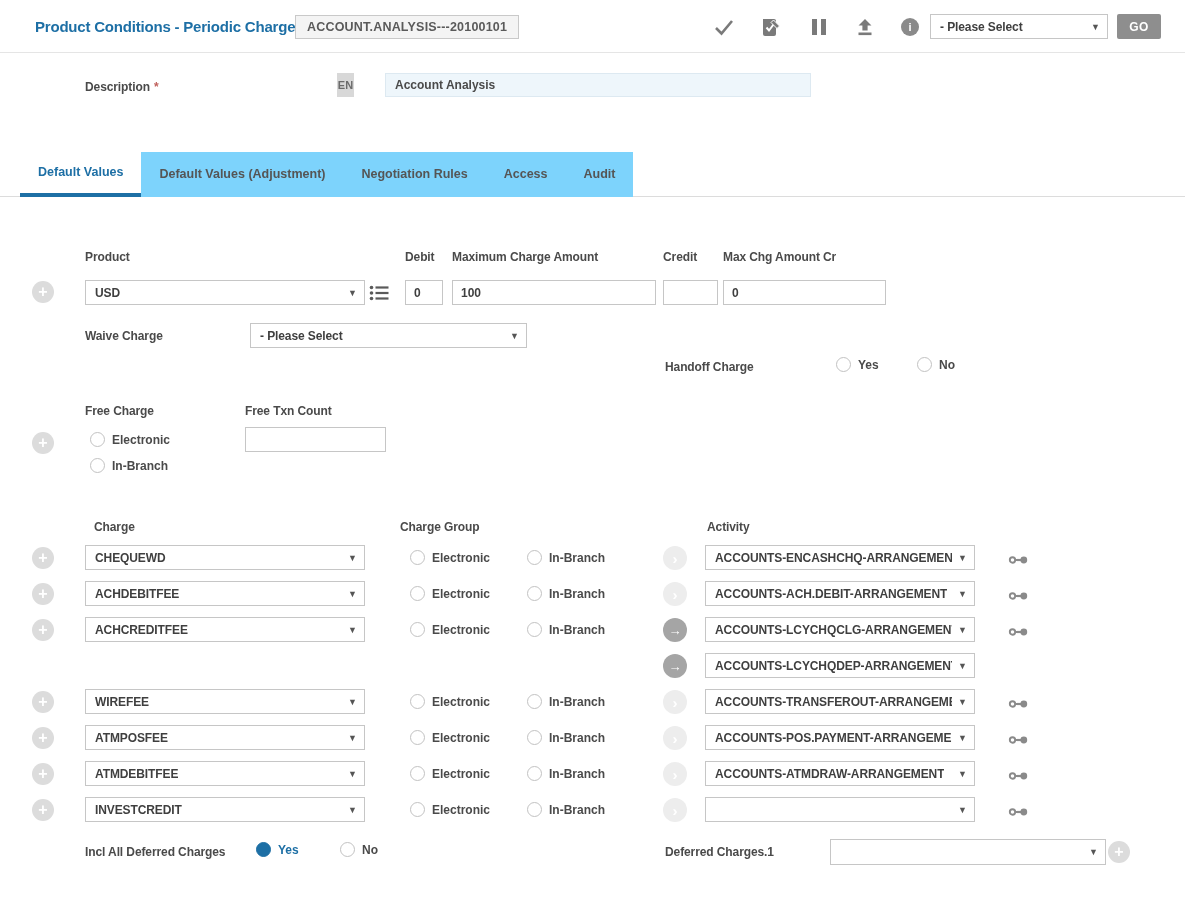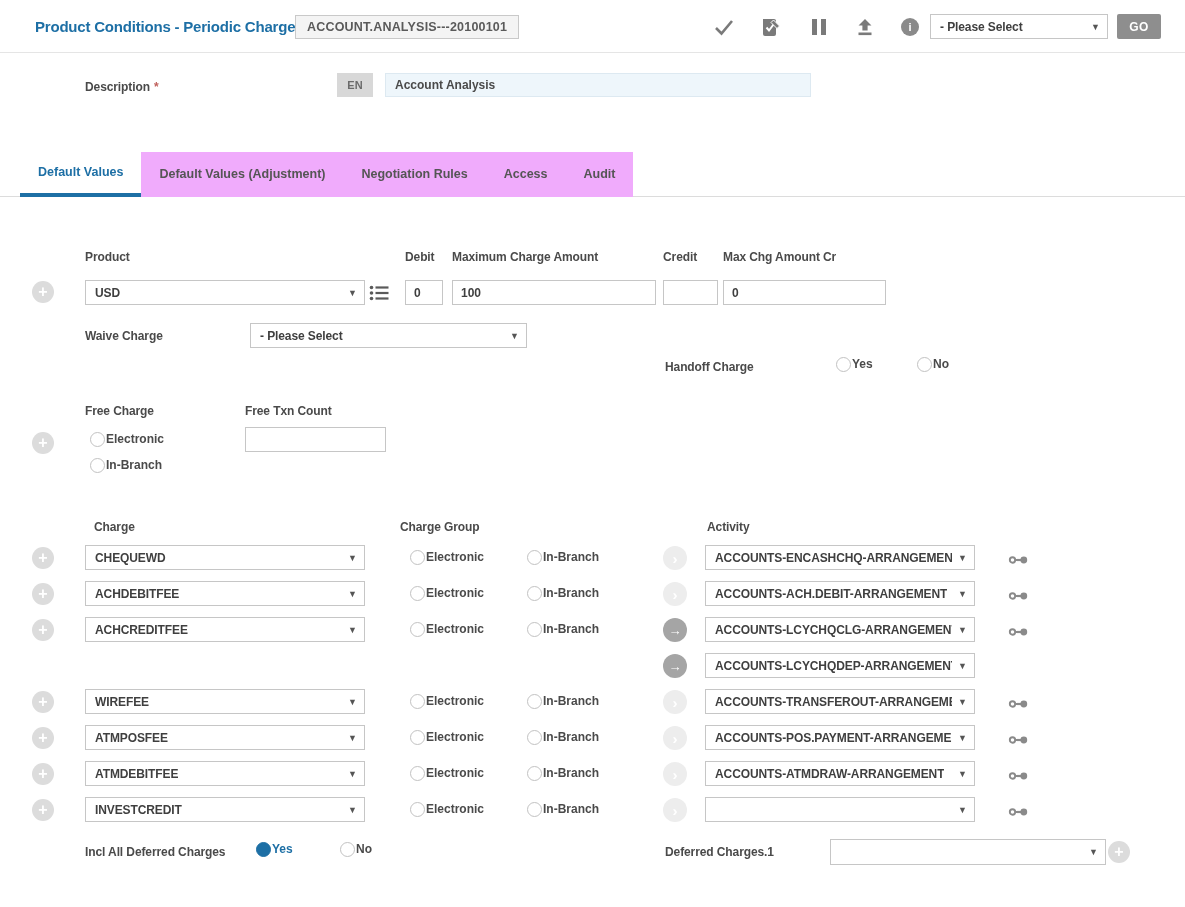--- a/index.html
+++ b/index.html
@@ -21,36 +21,36 @@
   
   .select { position:absolute; border:1px solid #c6c6c6; background:#fff; height:25px;
     display:flex; align-items:center; padding:0 22px 0 9px; cursor:pointer; }
   .sel-text { font-size:12px; font-weight:700; color:#3f3f3f; white-space:nowrap; overflow:hidden; letter-spacing:-0.1px; }
   .caret { position:absolute; right:7px; top:50%; transform:translateY(-50%); font-size:9px; color:#555; }
   .go-btn { position:absolute; left:1117px; top:14px; width:44px; height:25px; background:#8e8e8e; color:#fff;
     border:none; font-family:inherit; font-size:12px; font-weight:700; border-radius:2px; cursor:pointer; letter-spacing:0.5px; }
   
   .fld-label { position:absolute; font-size:12px; font-weight:700; color:#4a4a4a; white-space:nowrap; letter-spacing:-0.1px; }
   .req { color:#c0605c; margin-left:4px; font-weight:700; }
-  .lang-tag { position:absolute; left:337px; top:73px; width:36px; height:24px; background:#d8d8d8; color:#6b6b6b;
+  .lang-tag { position:absolute; left:337px; top:73px; width:17px; height:24px; background:#d8d8d8; color:#6b6b6b;
     font-size:11px; font-weight:700; display:flex; align-items:center; justify-content:center; }
   .desc-input { position:absolute; left:359px; top:73px; width:426px; height:24px; background:#eef6fb;
     border:1px solid #dde9f1; font-size:12px; font-weight:700; color:#4a4a4a; padding-left:9px; line-height:22px;margin-left:26px; }
   
   .tabs { position:absolute; left:20px; top:152px; height:45px; display:flex; }
   .tab { height:45px; line-height:45px; padding:0 18px; font-size:12.5px; font-weight:700; color:#555;
-    background:#f0abfc; cursor:pointer; white-space:nowrap; }
+    background:#7dd3fc; cursor:pointer; white-space:nowrap; }
   .tab.active { background:#fff; color:#1d6fa5; border-bottom:4px solid #1d6fa5; line-height:41px; }
   .tabs-underline { position:absolute; left:0; top:196px; width:1185px; height:1px; background:#dcdcdc; }
   
   .plus-circle { position:absolute; width:22px; height:22px; border-radius:50%; background:#dcdcdc; color:#fff;
     font-size:16px; font-weight:700; display:flex; align-items:center; justify-content:center; cursor:pointer; line-height:1; }
   .text-input { position:absolute; height:25px; border:1px solid #c6c6c6; background:#fff; font-family:inherit;
     font-size:12px; font-weight:700; color:#3f3f3f; padding-left:8px; }
-  .radio-wrap { position:absolute; display:flex; gap:1px; cursor:pointer; }
+  .radio-wrap { position:absolute; display:flex; align-items:center; gap:7px; cursor:pointer; }
   .radio { width:15px; height:15px; border:1px solid #c2c2c2; border-radius:50%; background:#fff; flex:0 0 auto; }
   .radio.checked { background:#1d6fa5; border-color:#1d6fa5; }
   .radio-label { font-size:12px; font-weight:700; color:#4a4a4a; }
   .radio-label.blue { color:#1d6fa5; }
   .chev-circle { position:absolute; width:24px; height:24px; border-radius:50%; background:#ededed; color:#fff;
     font-size:15px; font-weight:700; display:flex; align-items:center; justify-content:center; cursor:pointer; }
   .chev-circle.expanded { background:#a5a5a5; font-size:13px; }
   .link-icon { position:absolute; cursor:pointer; }
   
   .charge-row { position:absolute; left:0; width:1185px; height:26px; }

